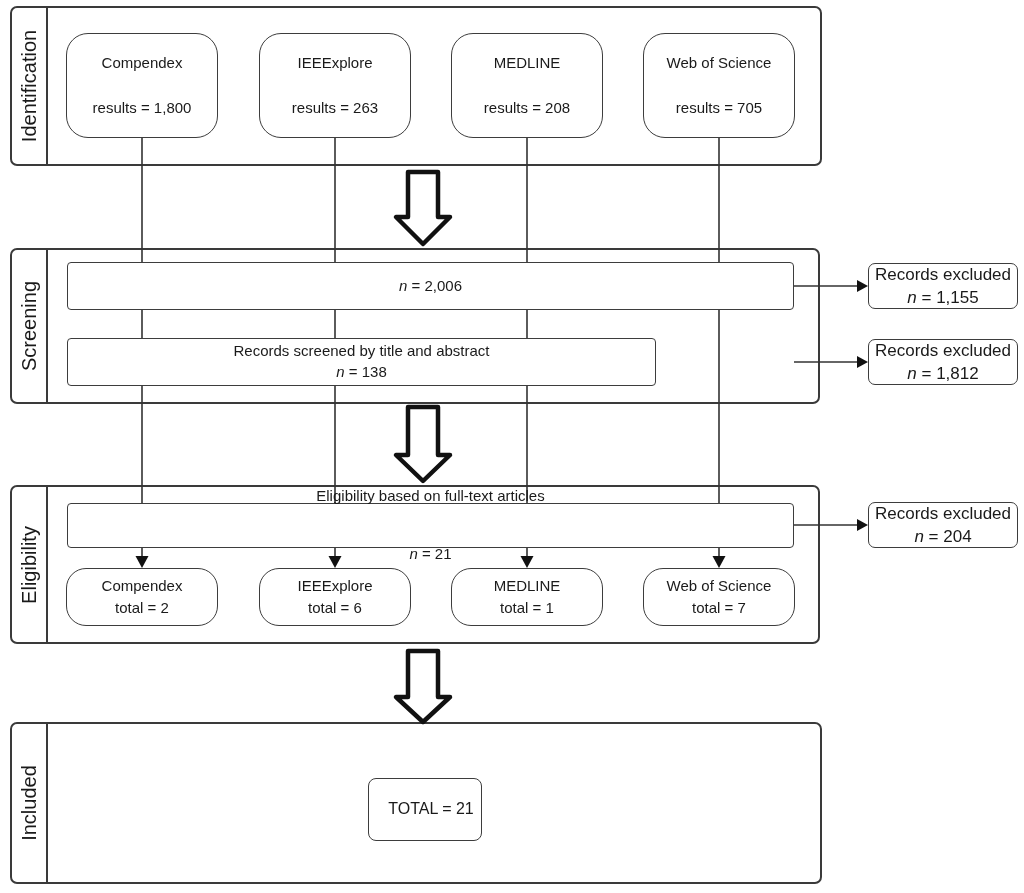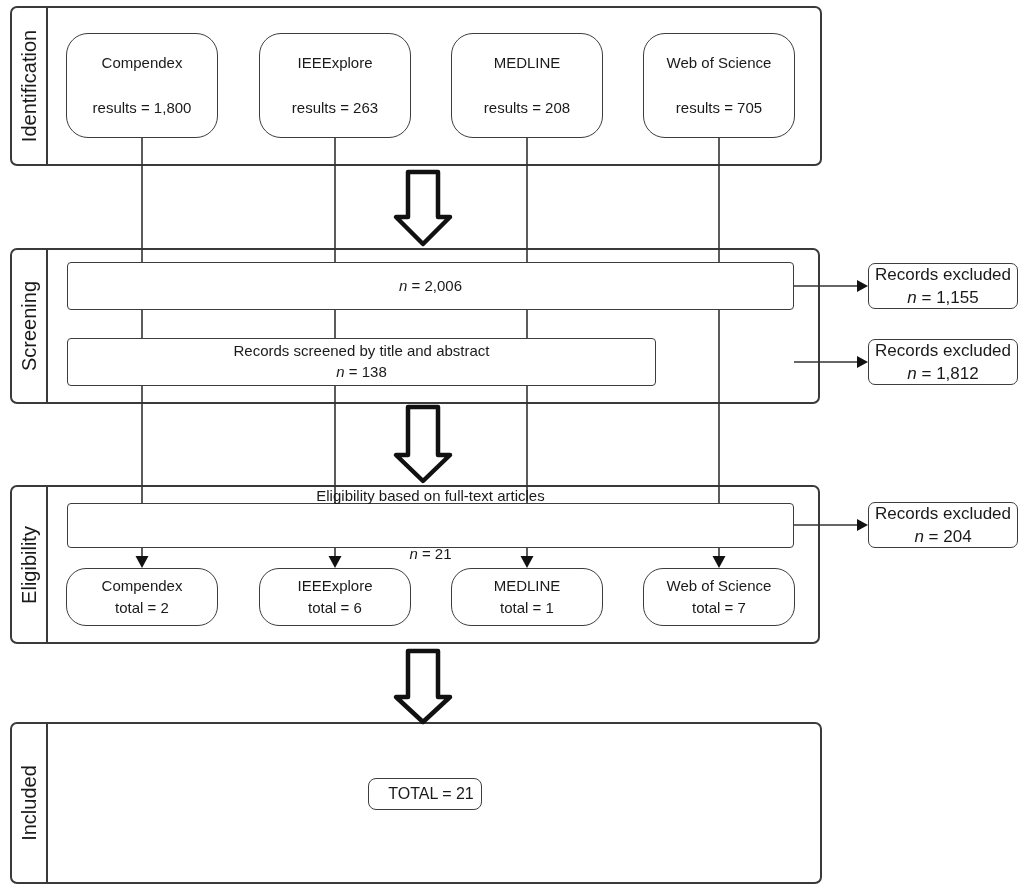--- a/index.html
+++ b/index.html
@@ -168,21 +168,21 @@
   </div>
   <div class="node total" style="left:451px; top:568px; width:152px; height:58px;">
     <span>MEDLINE</span>
     <span>total = 1</span>
   </div>
   <div class="node total" style="left:643px; top:568px; width:152px; height:58px;">
     <span>Web of Science</span>
     <span>total = 7</span>
   </div>
 
-  <div class="node final" style="left:368px; top:778px; width:114px; height:32px;padding-left:12px;">
+  <div class="node final" style="left:368px; top:778px; width:114px; height:63px;padding-left:12px;">
     <span>TOTAL = 21</span>
   </div>
 
   <svg class="layer" width="1024" height="893" style="z-index:4">
     <g fill="#ffffff" stroke="#111111" stroke-width="4.5" stroke-linejoin="round">
       <path d="M 408 172 L 438 172 L 438 217 L 450 217 L 423 244 L 396 217 L 408 217 Z"></path>
       <path d="M 408 407 L 438 407 L 438 455 L 450 455 L 423 481 L 396 455 L 408 455 Z"></path>
       <path d="M 408 651 L 438 651 L 438 697 L 450 697 L 423 722 L 396 697 L 408 697 Z"></path>
     </g>
   </svg>

